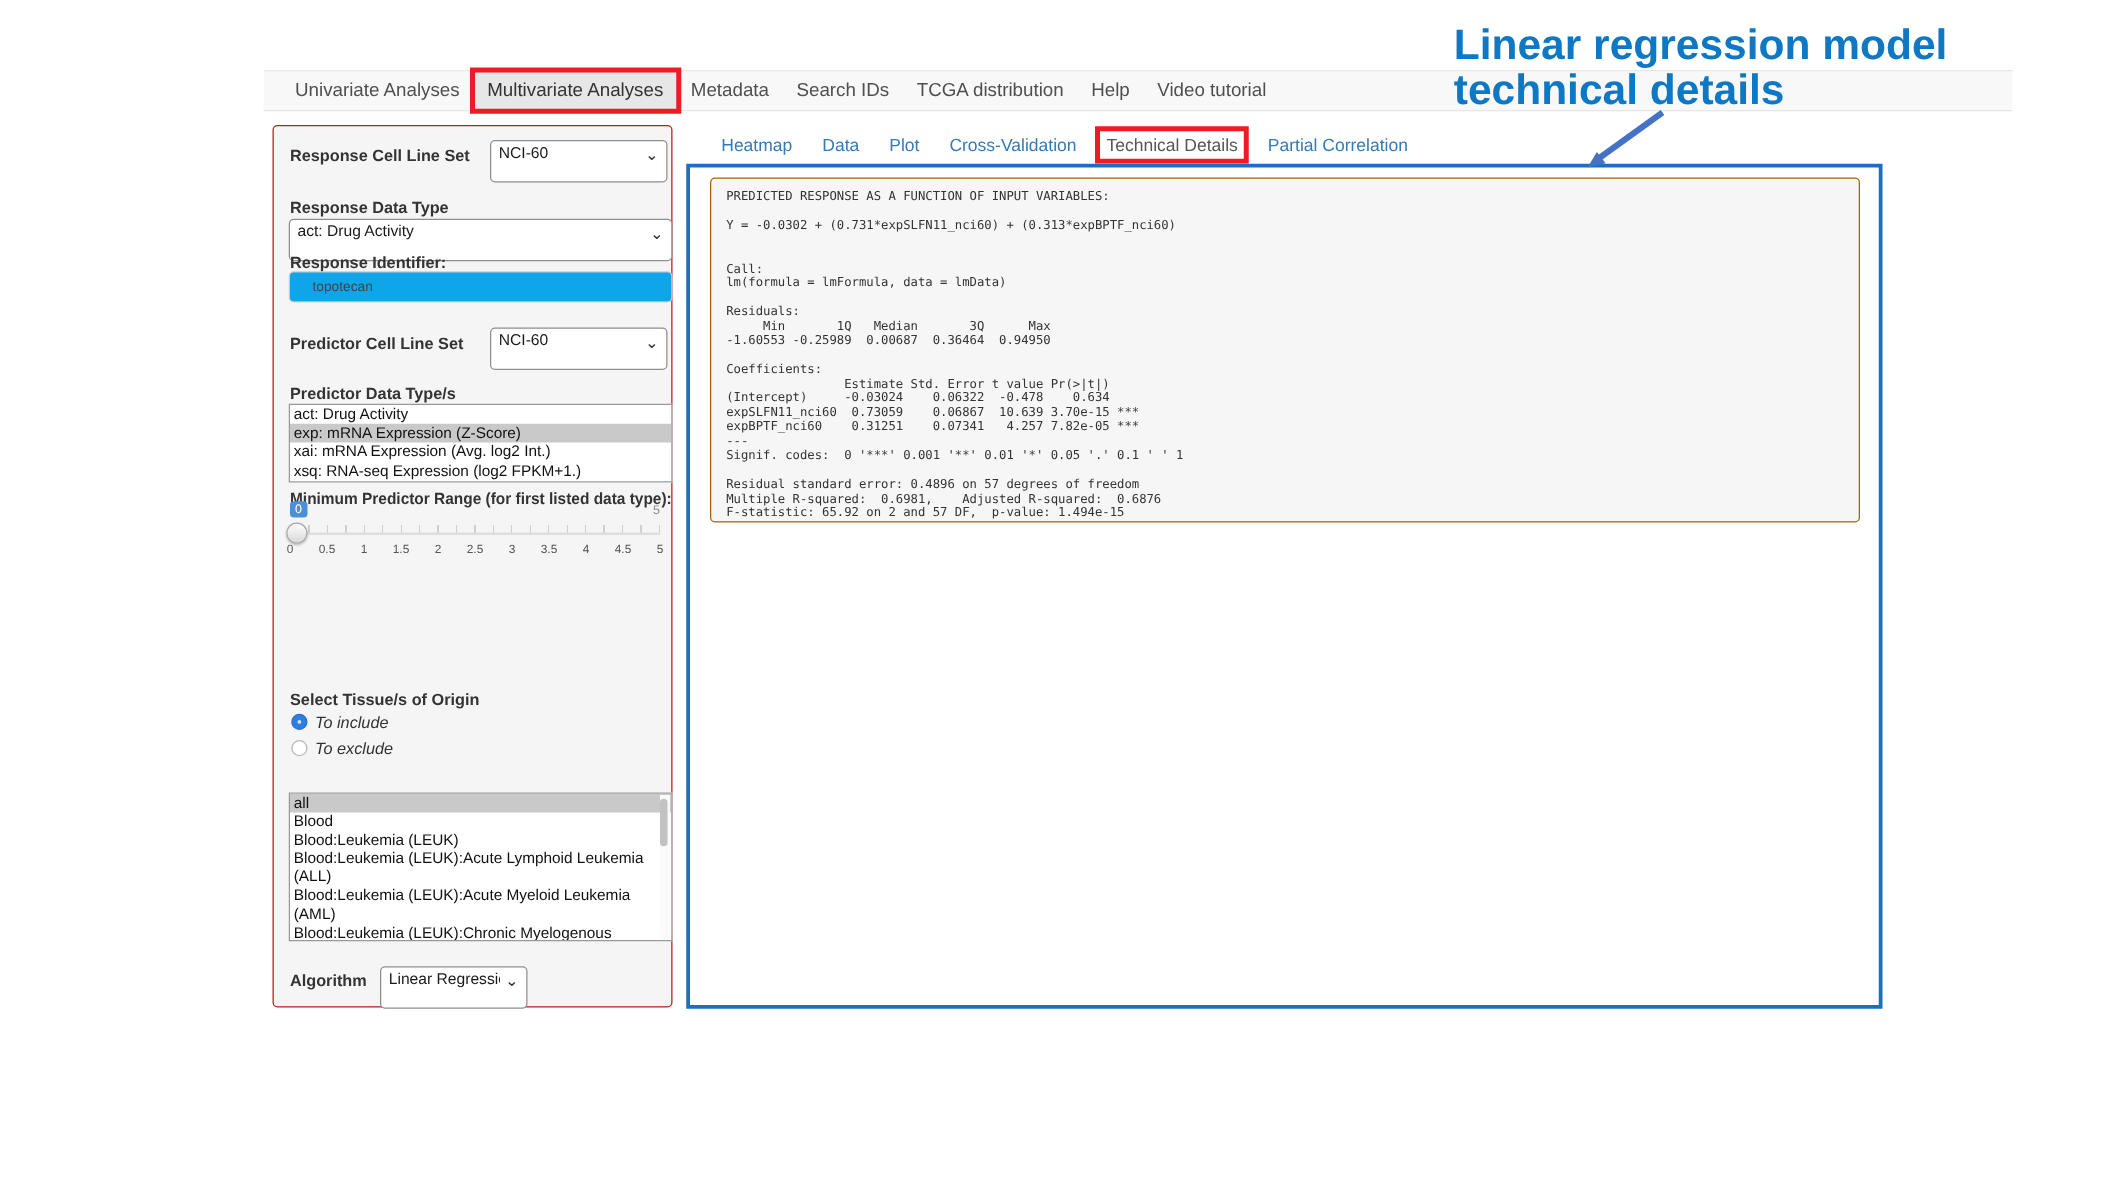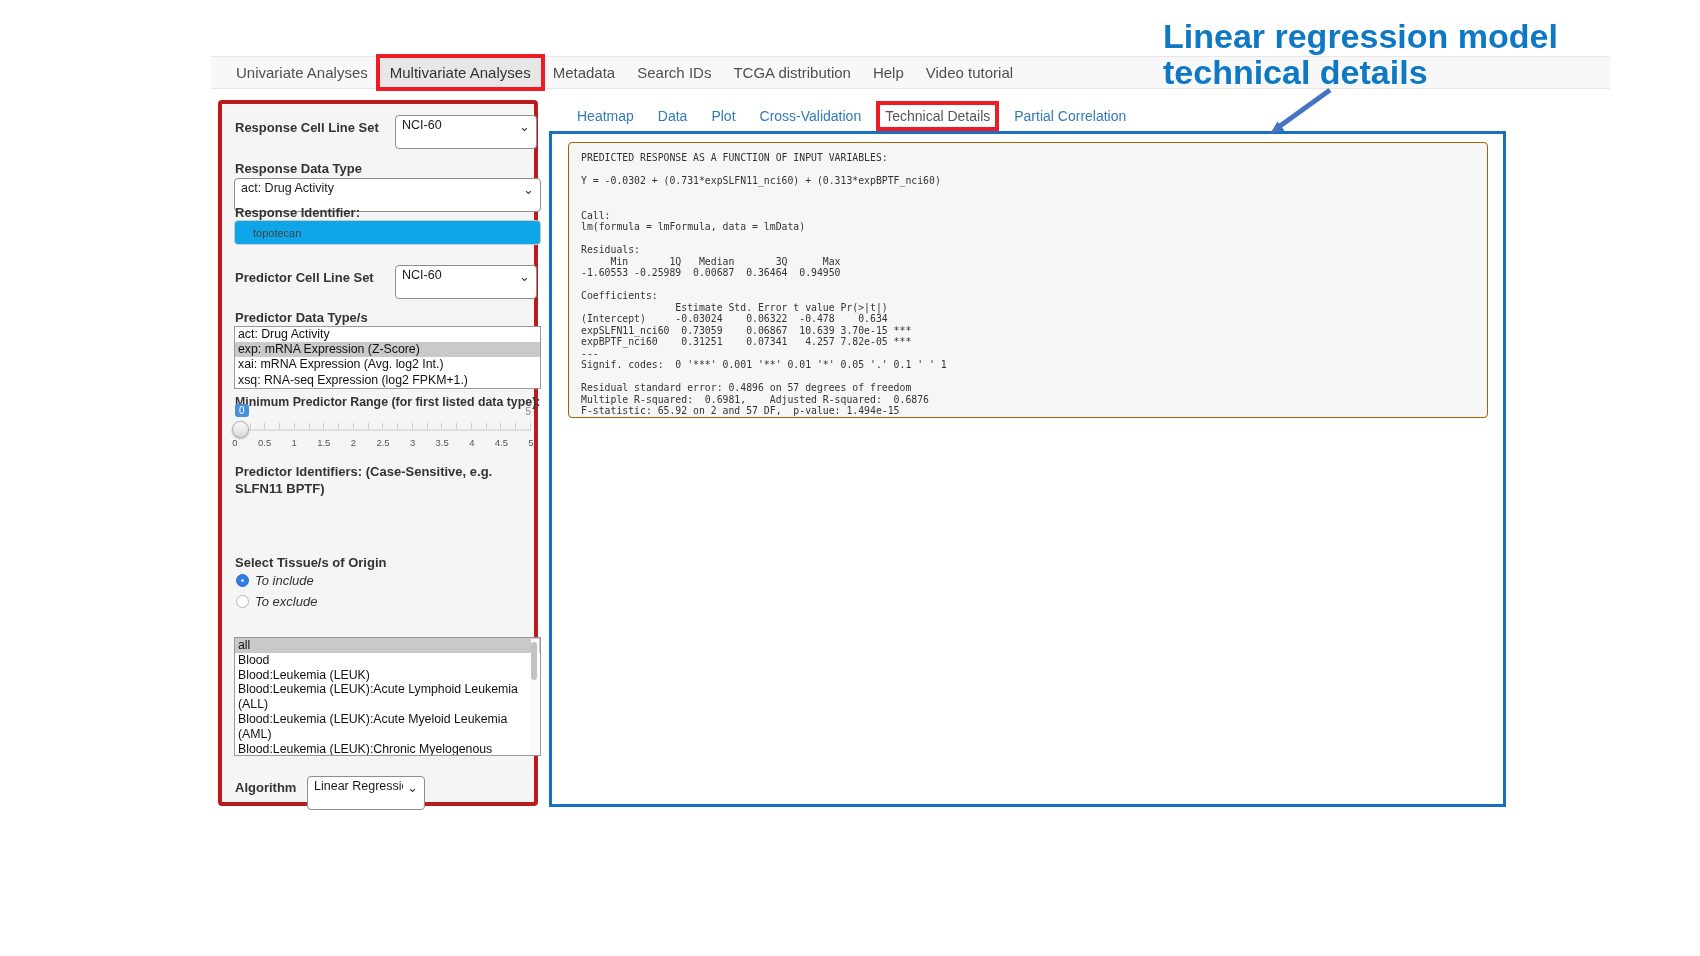--- a/index.html
+++ b/index.html
@@ -16,21 +16,21 @@
   .nav-item.active::before { content:""; position:absolute; inset:-3px -3px;
     border:4px solid #ed1c24; pointer-events:none; }
 
   
   .annotation { position:absolute; left:1163px; top:18px; font-size:34px; font-weight:bold;
     color:#0f78c4; line-height:36px; z-index:5; }
   .annotation-arrow { position:absolute; left:1258px; top:84px; z-index:5; }
 
   
   .sidebar { position:absolute; left:218px; top:100px; width:320px; height:706px;
-    background:#f5f5f5; border:4px solid #b91c1c; border-radius:4px; }
+    background:#f5f5f5; border:1px solid #b91c1c; border-radius:4px; }
   .lbl { position:absolute; font-size:13px; font-weight:bold; color:#333; white-space:nowrap; }
   .lbl.wrap { white-space:normal; line-height:17px; }
   .squeeze { transform:scaleX(0.95); transform-origin:left center; }
 
   .select { position:absolute; background:#fff; border:1px solid #8e8e8e; border-radius:4px;
     display:flex; align-items:flex-end; padding:16px 6px; font-size:12.5px; color:#1a1a1a;
     cursor:pointer; }
   .select .val { flex:1; white-space:nowrap; overflow:hidden; }
   .chev { font-size:13px; color:#333; line-height:10px; margin-left:4px; }
 
@@ -152,21 +152,20 @@
       <span style="left:40%">2</span>
       <span style="left:50%">2.5</span>
       <span style="left:60%">3</span>
       <span style="left:70%">3.5</span>
       <span style="left:80%">4</span>
       <span style="left:90%">4.5</span>
       <span style="left:100%">5</span>
     </div>
   </div>
 
-  <div class="lbl wrap" style="left:13px; top:359px; width:300px;">Predictor Identifiers: (Case-Sensitive, e.g. SLFN11 BPTF)</div>
 
   <div class="lbl" style="left:13px; top:451px;">Select Tissue/s of Origin</div>
 
   <label class="radio-row" style="left:14px; top:469px;">
     <span class="radio checked"></span>
     <span>To include</span>
   </label>
   <label class="radio-row" style="left:14px; top:490px;">
     <span class="radio"></span>
     <span>To exclude</span>

